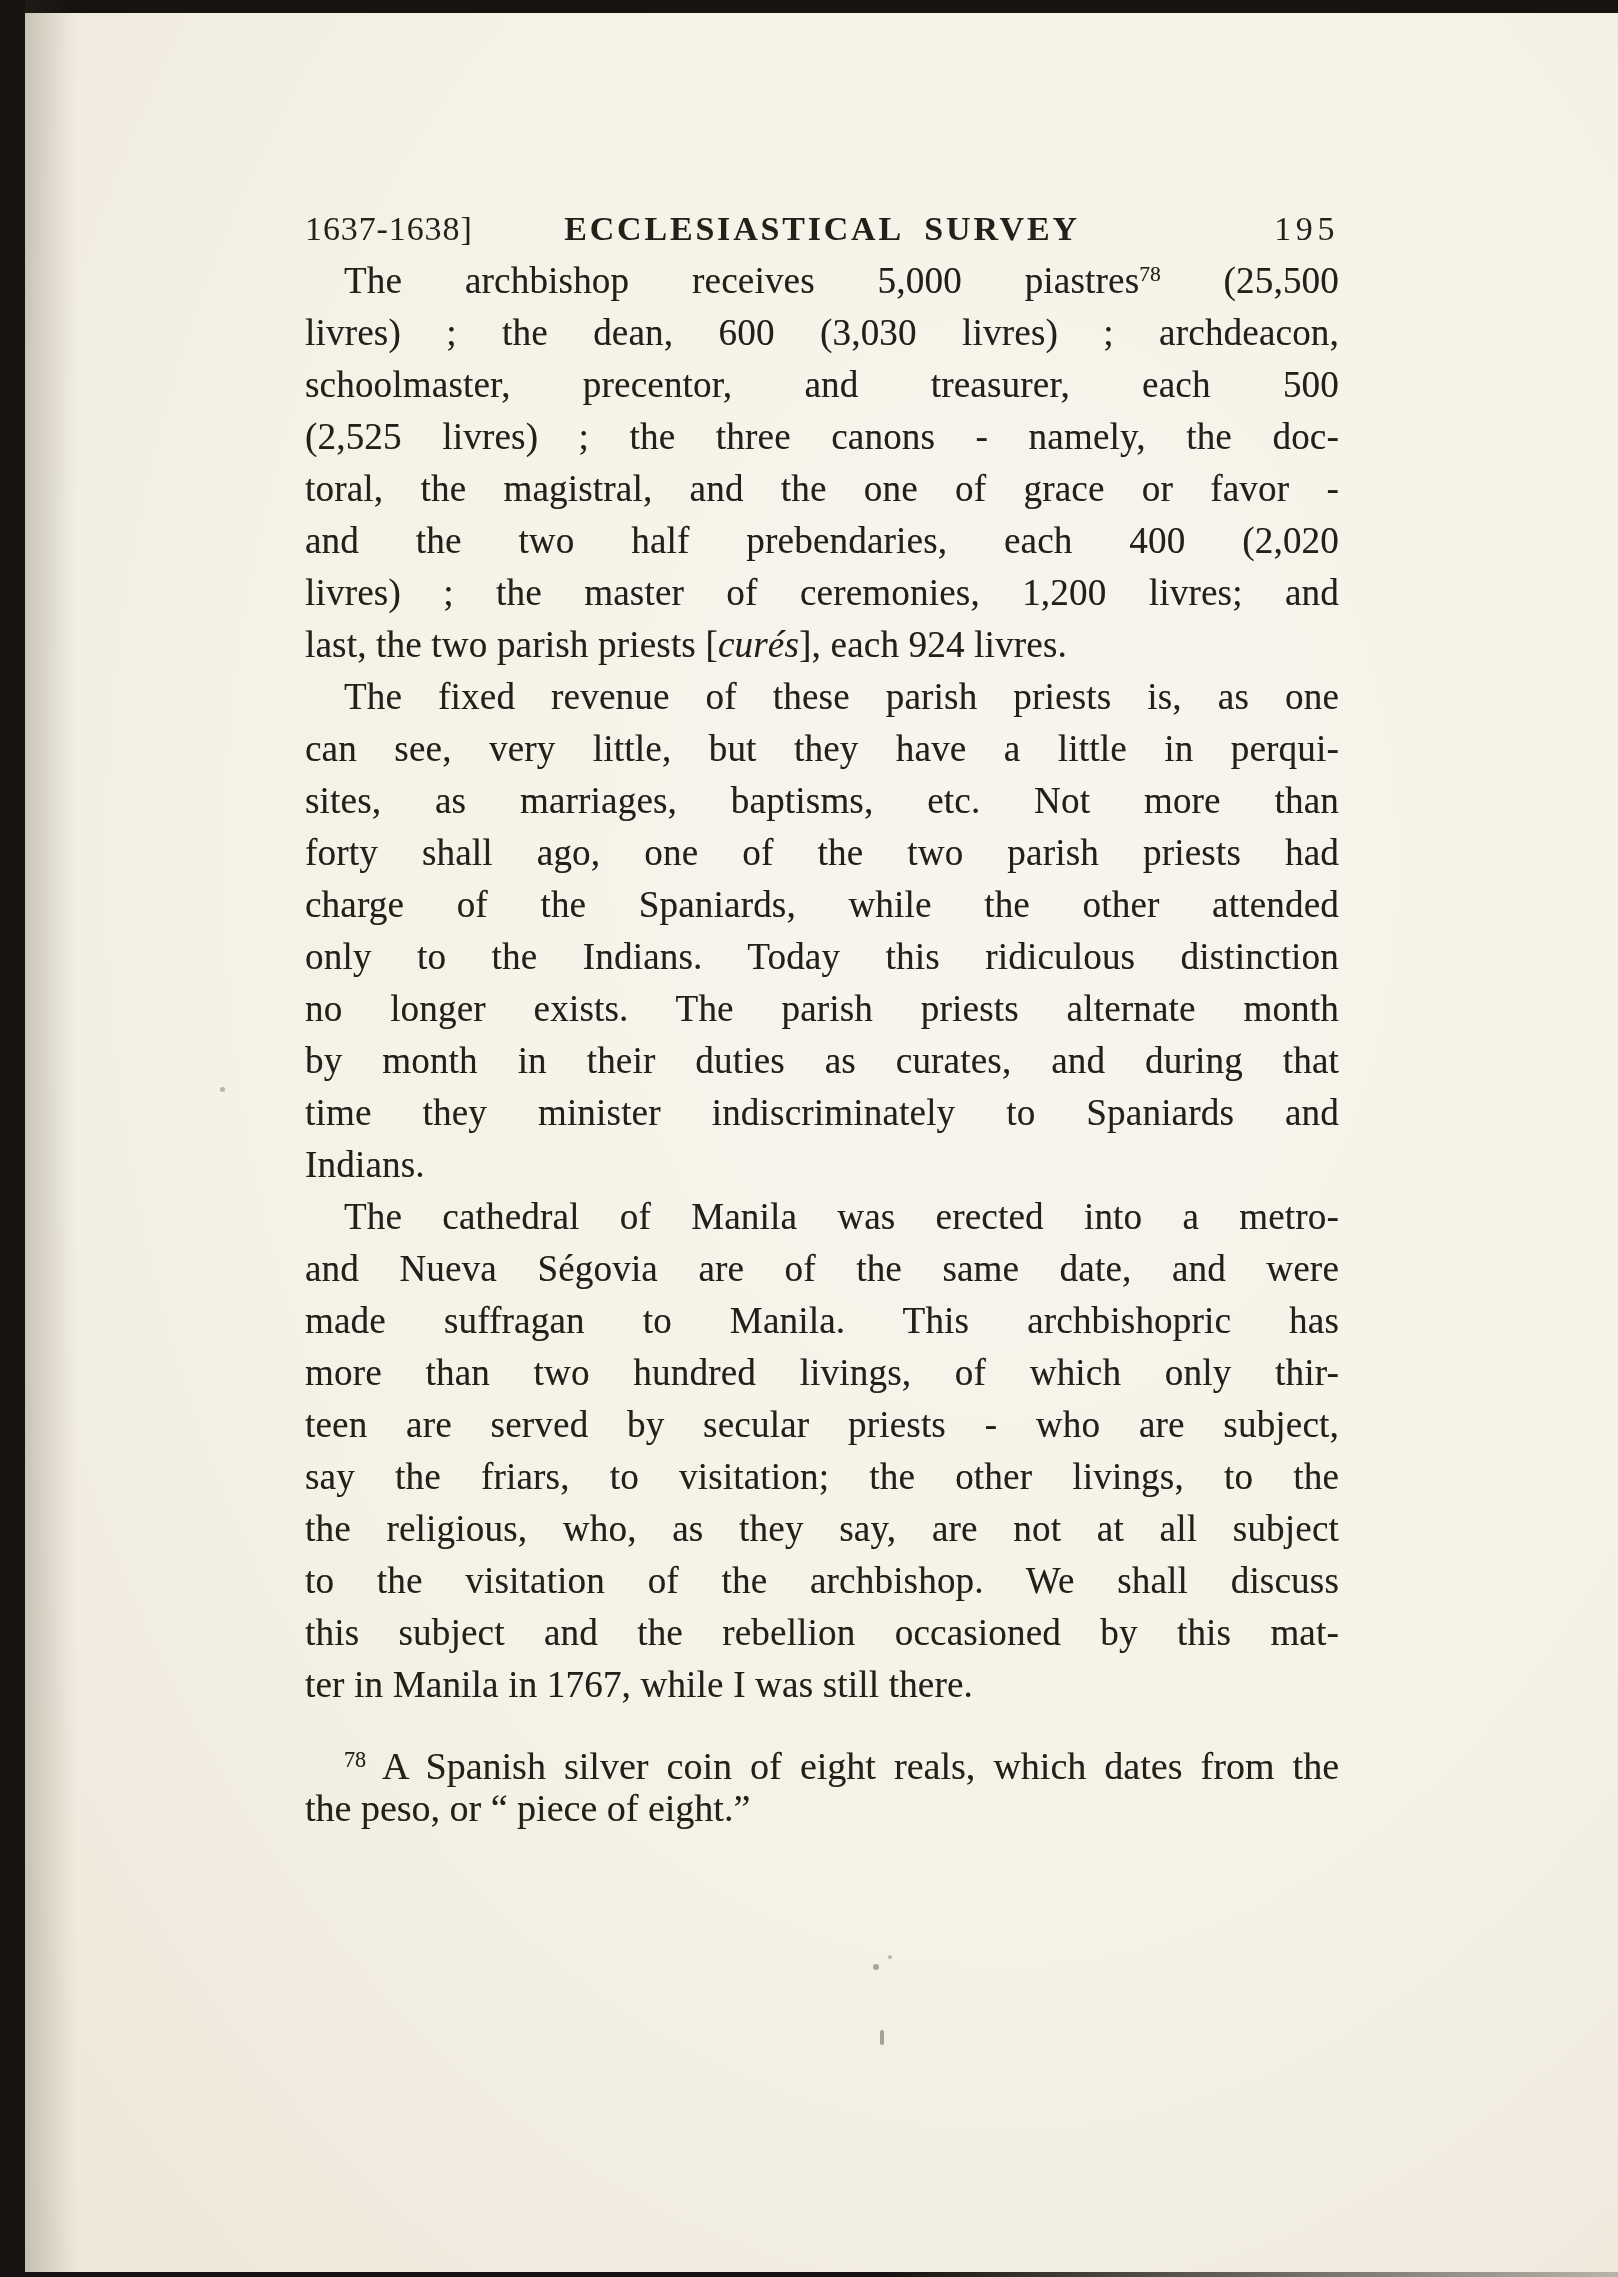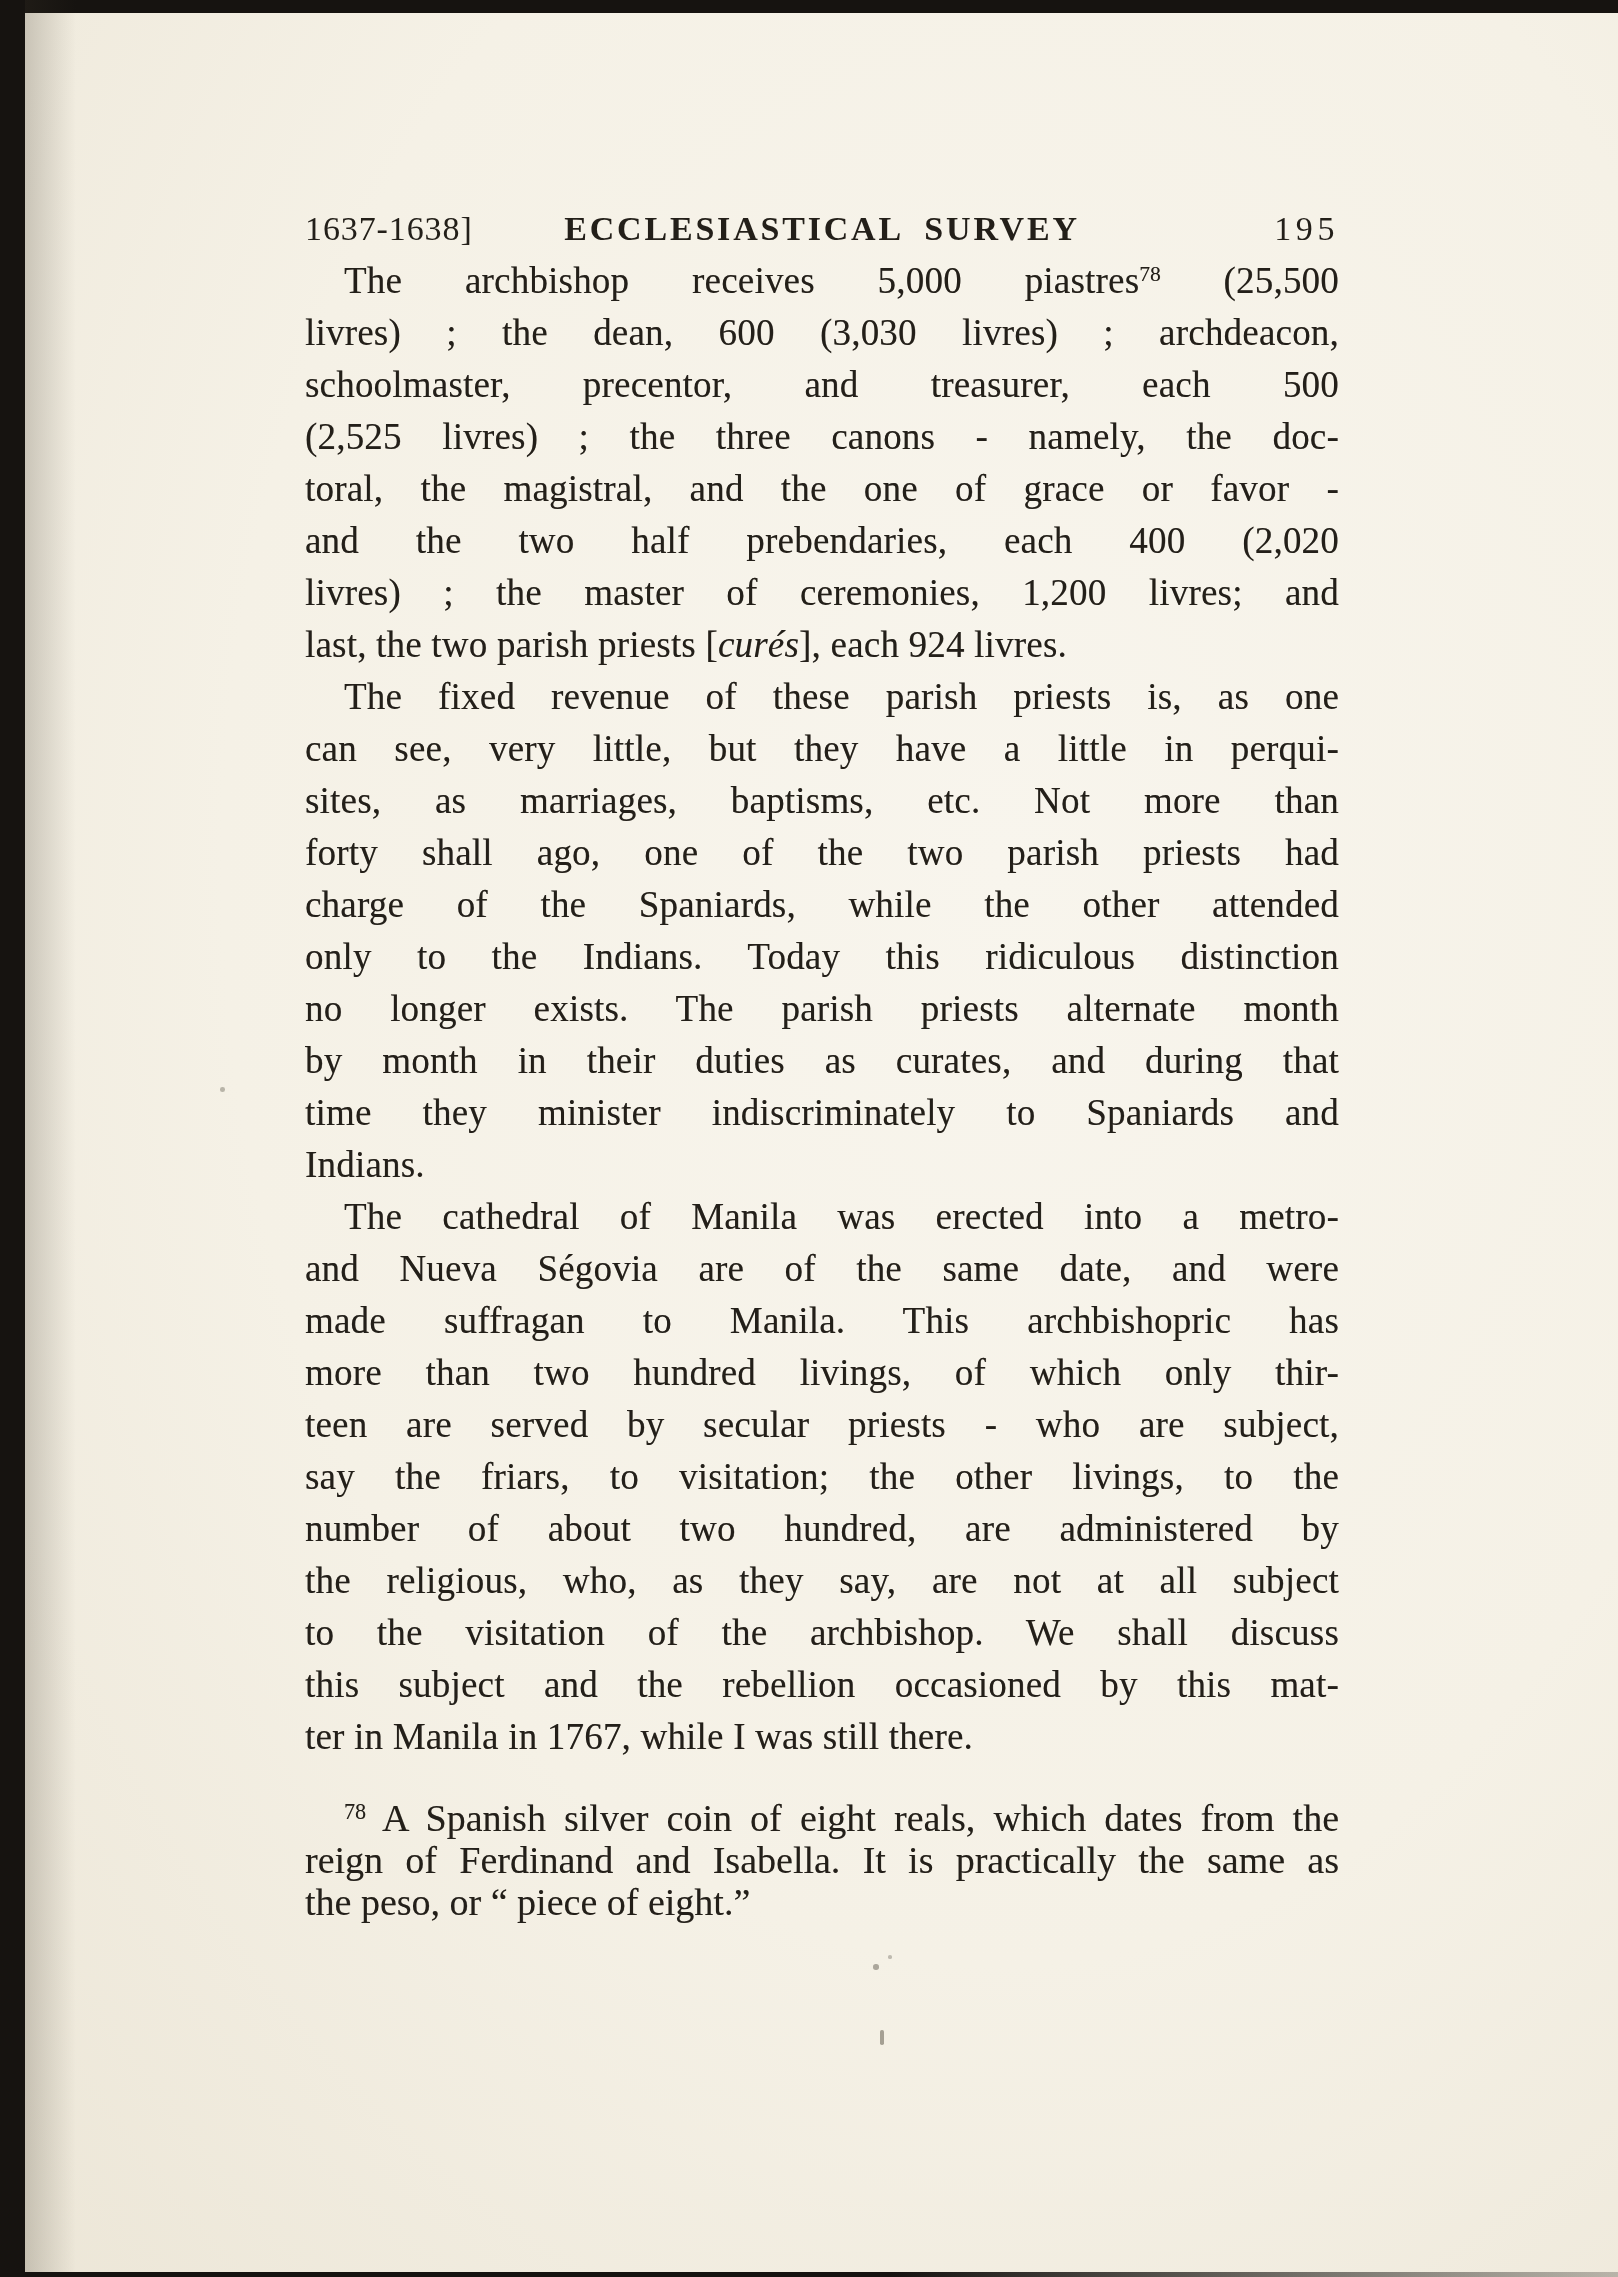--- a/index.html
+++ b/index.html
@@ -89,31 +89,29 @@
         <div class="line">time they minister indiscriminately to Spaniards and</div>
         <div class="line last">Indians.</div>
       </div>
       <div class="paragraph">
         <div class="line indent">The cathedral of Manila was erected into a metro-</div>
         <div class="line">and Nueva Ségovia are of the same date, and were</div>
         <div class="line">made suffragan to Manila. This archbishopric has</div>
         <div class="line">more than two hundred livings, of which only thir-</div>
         <div class="line">teen are served by secular priests - who are subject,</div>
         <div class="line">say the friars, to visitation; the other livings, to the</div>
-        <div class="line">number of about two hundred, are administered by</div>
         <div class="line">the religious, who, as they say, are not at all subject</div>
         <div class="line">to the visitation of the archbishop. We shall discuss</div>
         <div class="line">this subject and the rebellion occasioned by this mat-</div>
         <div class="line last">ter in Manila in 1767, while I was still there.</div>
       </div>
     </div>
 
   <div class="footnote">
       <div class="line indent"><span class="sup">78</span><span> A Spanish silver coin of eight reals, which dates from the</span></div>
-      <div class="line">reign of Ferdinand and Isabella. It is practically the same as</div>
       <div class="line last">the peso, or “ piece of eight.”</div>
     </div>
 </div>
 
 <div class="speckle s1"></div>
 <div class="speckle s1b"></div>
 <div class="speckle s2"></div>
 <div class="speckle s3"></div>
 
 

